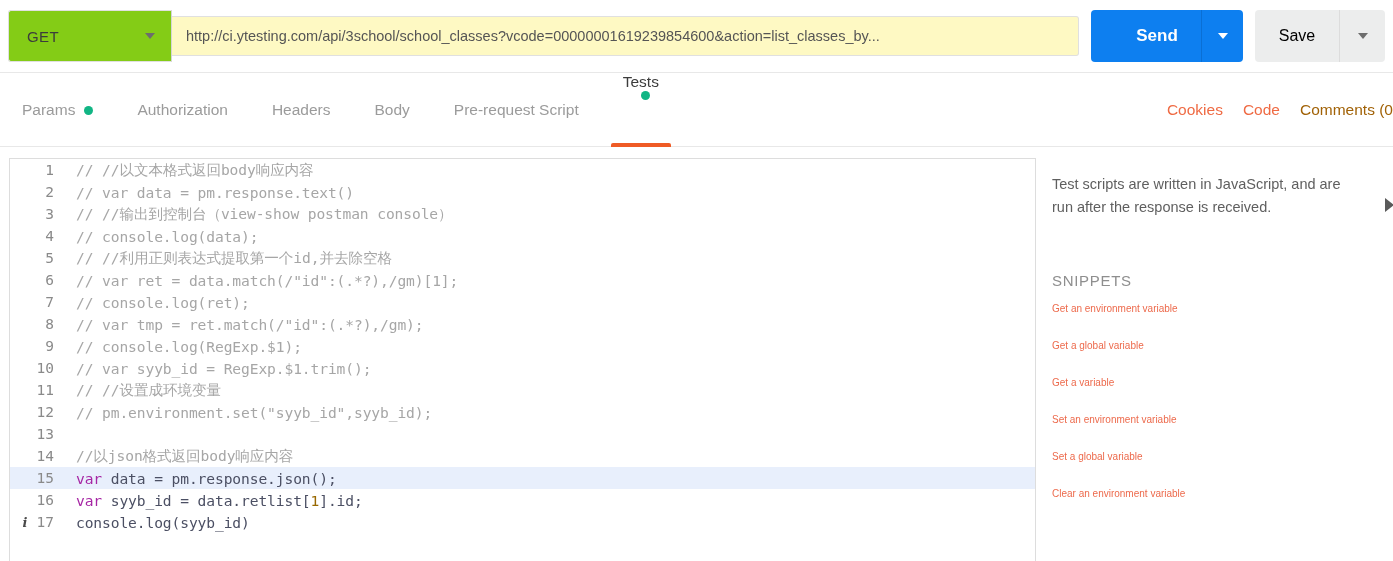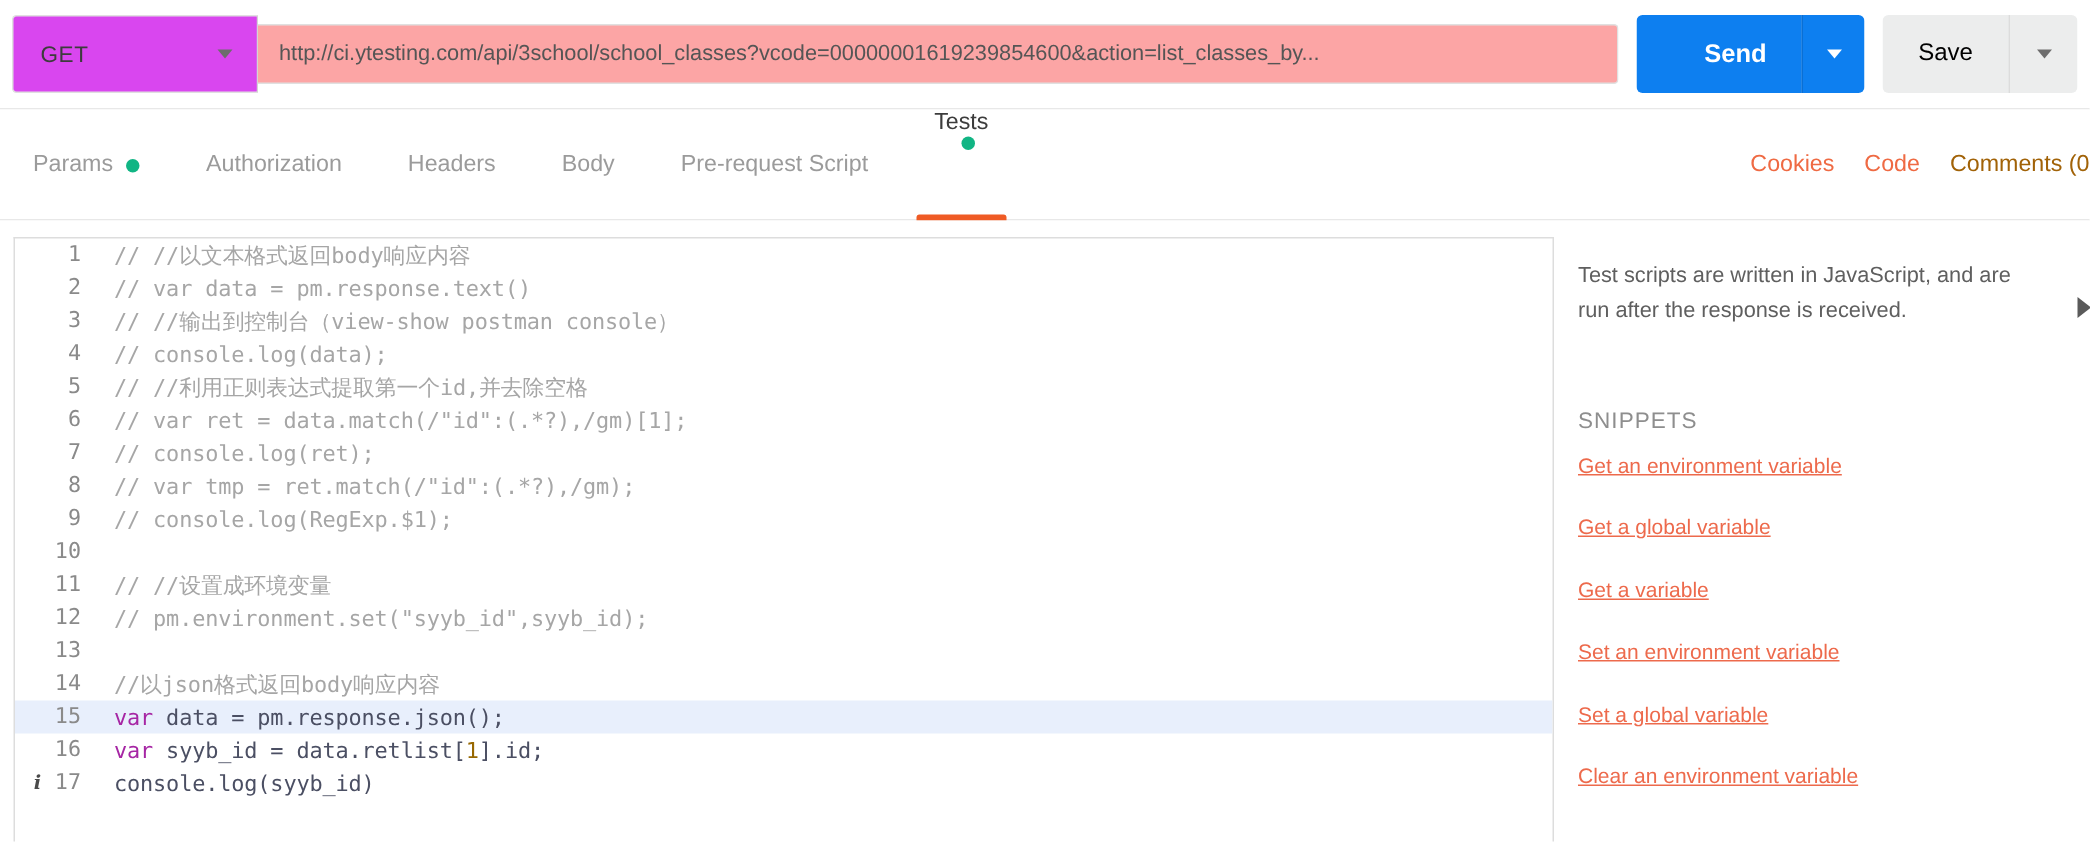--- a/index.html
+++ b/index.html
@@ -23,21 +23,21 @@
     background: #ffffff;
     border-bottom: 1px solid #e8e8e8;
     display: flex;
     align-items: center;
     padding: 0 8px;
   }
 
   .method-select {
     width: 164px;
     height: 52px;
-    background: #d946ef;
+    background: #84cc16;
     border: 1px solid #e0e0e0;
     border-right: 1px solid #d4d4d4;
     border-radius: 3px 0 0 3px;
     display: flex;
     align-items: center;
     justify-content: space-between;
     padding: 0 16px 0 18px;
     cursor: pointer;
     flex: 0 0 auto;
   }
@@ -49,21 +49,21 @@
   .caret-down {
     width: 0; height: 0;
     border-left: 5px solid transparent;
     border-right: 5px solid transparent;
     border-top: 6px solid #6d6d6d;
   }
 
   .url-input {
     flex: 1 1 auto;
     height: 40px;
-    background: #fca5a5;
+    background: #fef9c3;
     border: 1px solid #e0e0e0;
     border-left: none;
     border-radius: 0 3px 3px 0;
     font-size: 14.5px;
     color: #555555;
     padding: 0 14px;
     font-family: "Liberation Sans", sans-serif;
     outline: none;
     text-overflow: ellipsis;
     min-width: 0;
@@ -273,27 +273,26 @@
     margin: 15px 0 0 0;
   }
   .snippets-title {
     margin-top: 52px;
     font-size: 15px;
     color: #8e8e8e;
     letter-spacing: 0.7px;
   }
   .snippet-list { margin-top: 14px; }
   .snippet {
-    font-size: 14px;
+    font-size: 10px;
     color: #ed6a4c;
     cursor: pointer;
     margin-bottom: 26px;
     line-height: 1.1;
     white-space: nowrap;
-    text-decoration: underline;
   }
   .panel-toggle {
     position: absolute;
     right: -12px; top: 40px;
     width: 0; height: 0;
     border-top: 7px solid transparent;
     border-bottom: 7px solid transparent;
     border-left: 9px solid #5a5a5a;
     cursor: pointer;
   }
@@ -398,20 +397,21 @@
         <div class="code-line">
           <span class="ln">8</span>
           <span class="code-txt"><span class="c-comment">// var tmp = ret.match(/"id":(.*?),/gm);</span></span>
         </div>
         <div class="code-line">
           <span class="ln">9</span>
           <span class="code-txt"><span class="c-comment">// console.log(RegExp.$1);</span></span>
         </div>
         <div class="code-line">
           <span class="ln">10</span>
+          <span class="code-txt"><span class="c-comment">// var syyb_id = RegExp.$1.trim();</span></span>
         </div>
         <div class="code-line">
           <span class="ln">11</span>
           <span class="code-txt"><span class="c-comment">// //设置成环境变量</span></span>
         </div>
         <div class="code-line">
           <span class="ln">12</span>
           <span class="code-txt"><span class="c-comment">// pm.environment.set("syyb_id",syyb_id);</span></span>
         </div>
         <div class="code-line">

